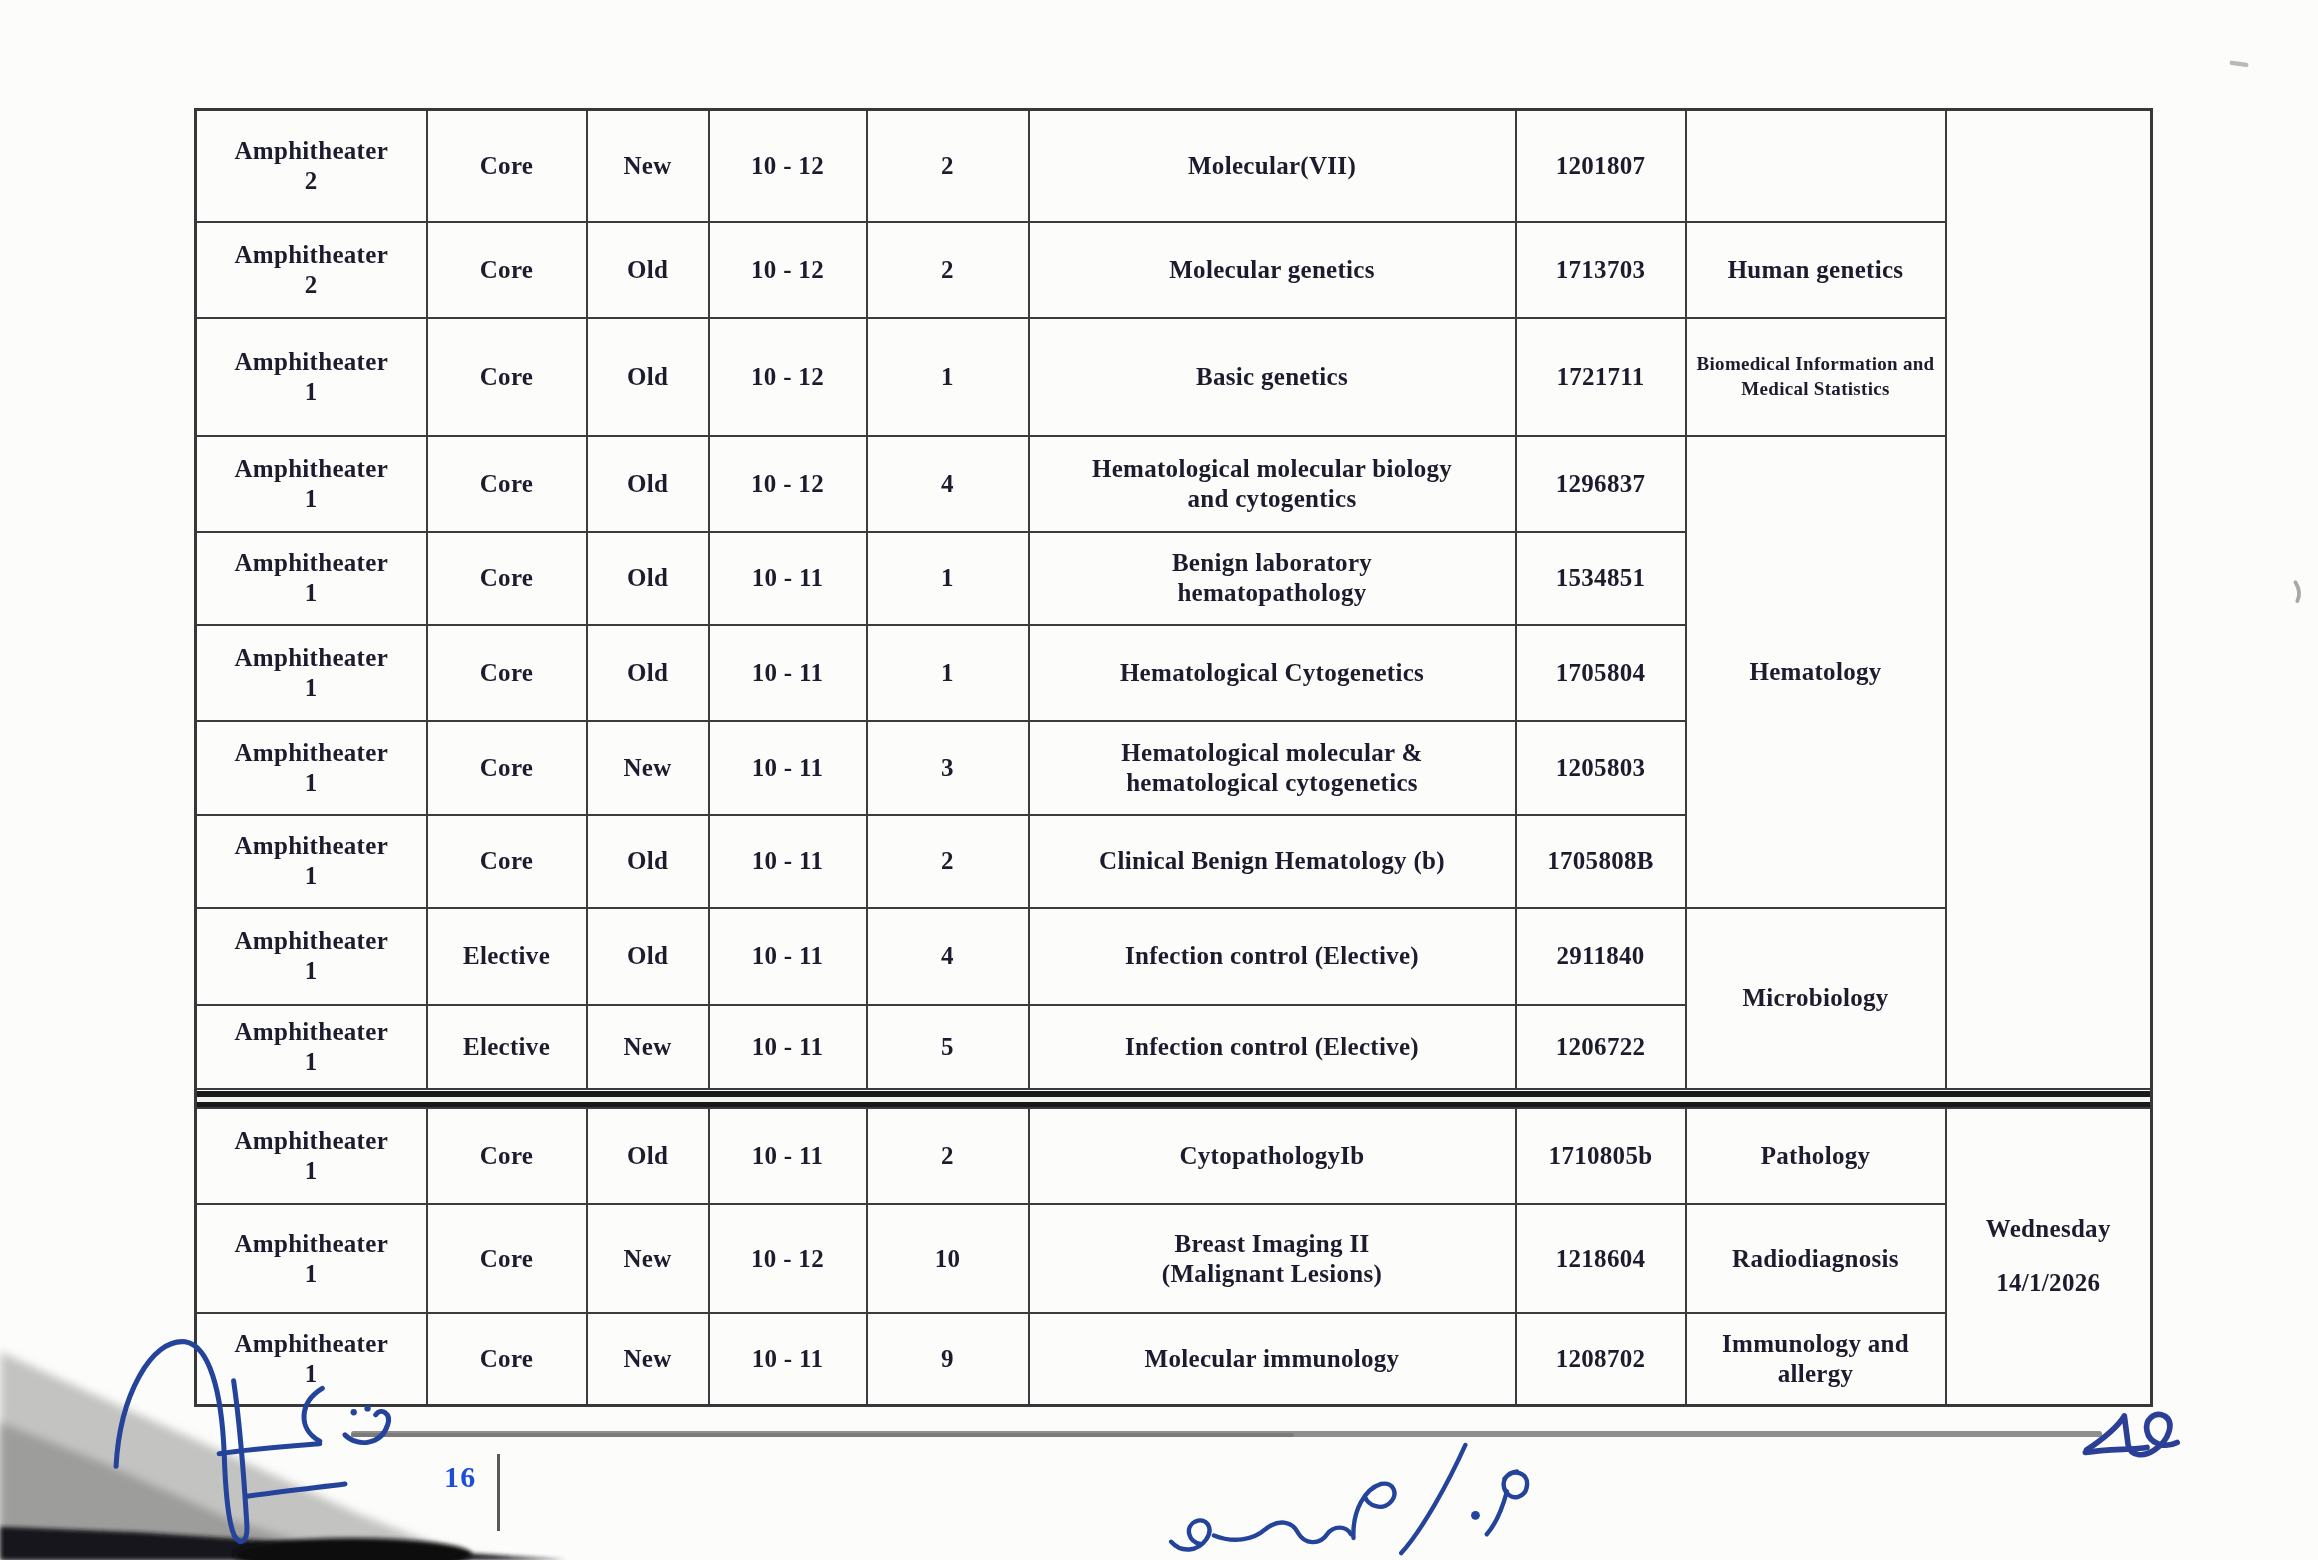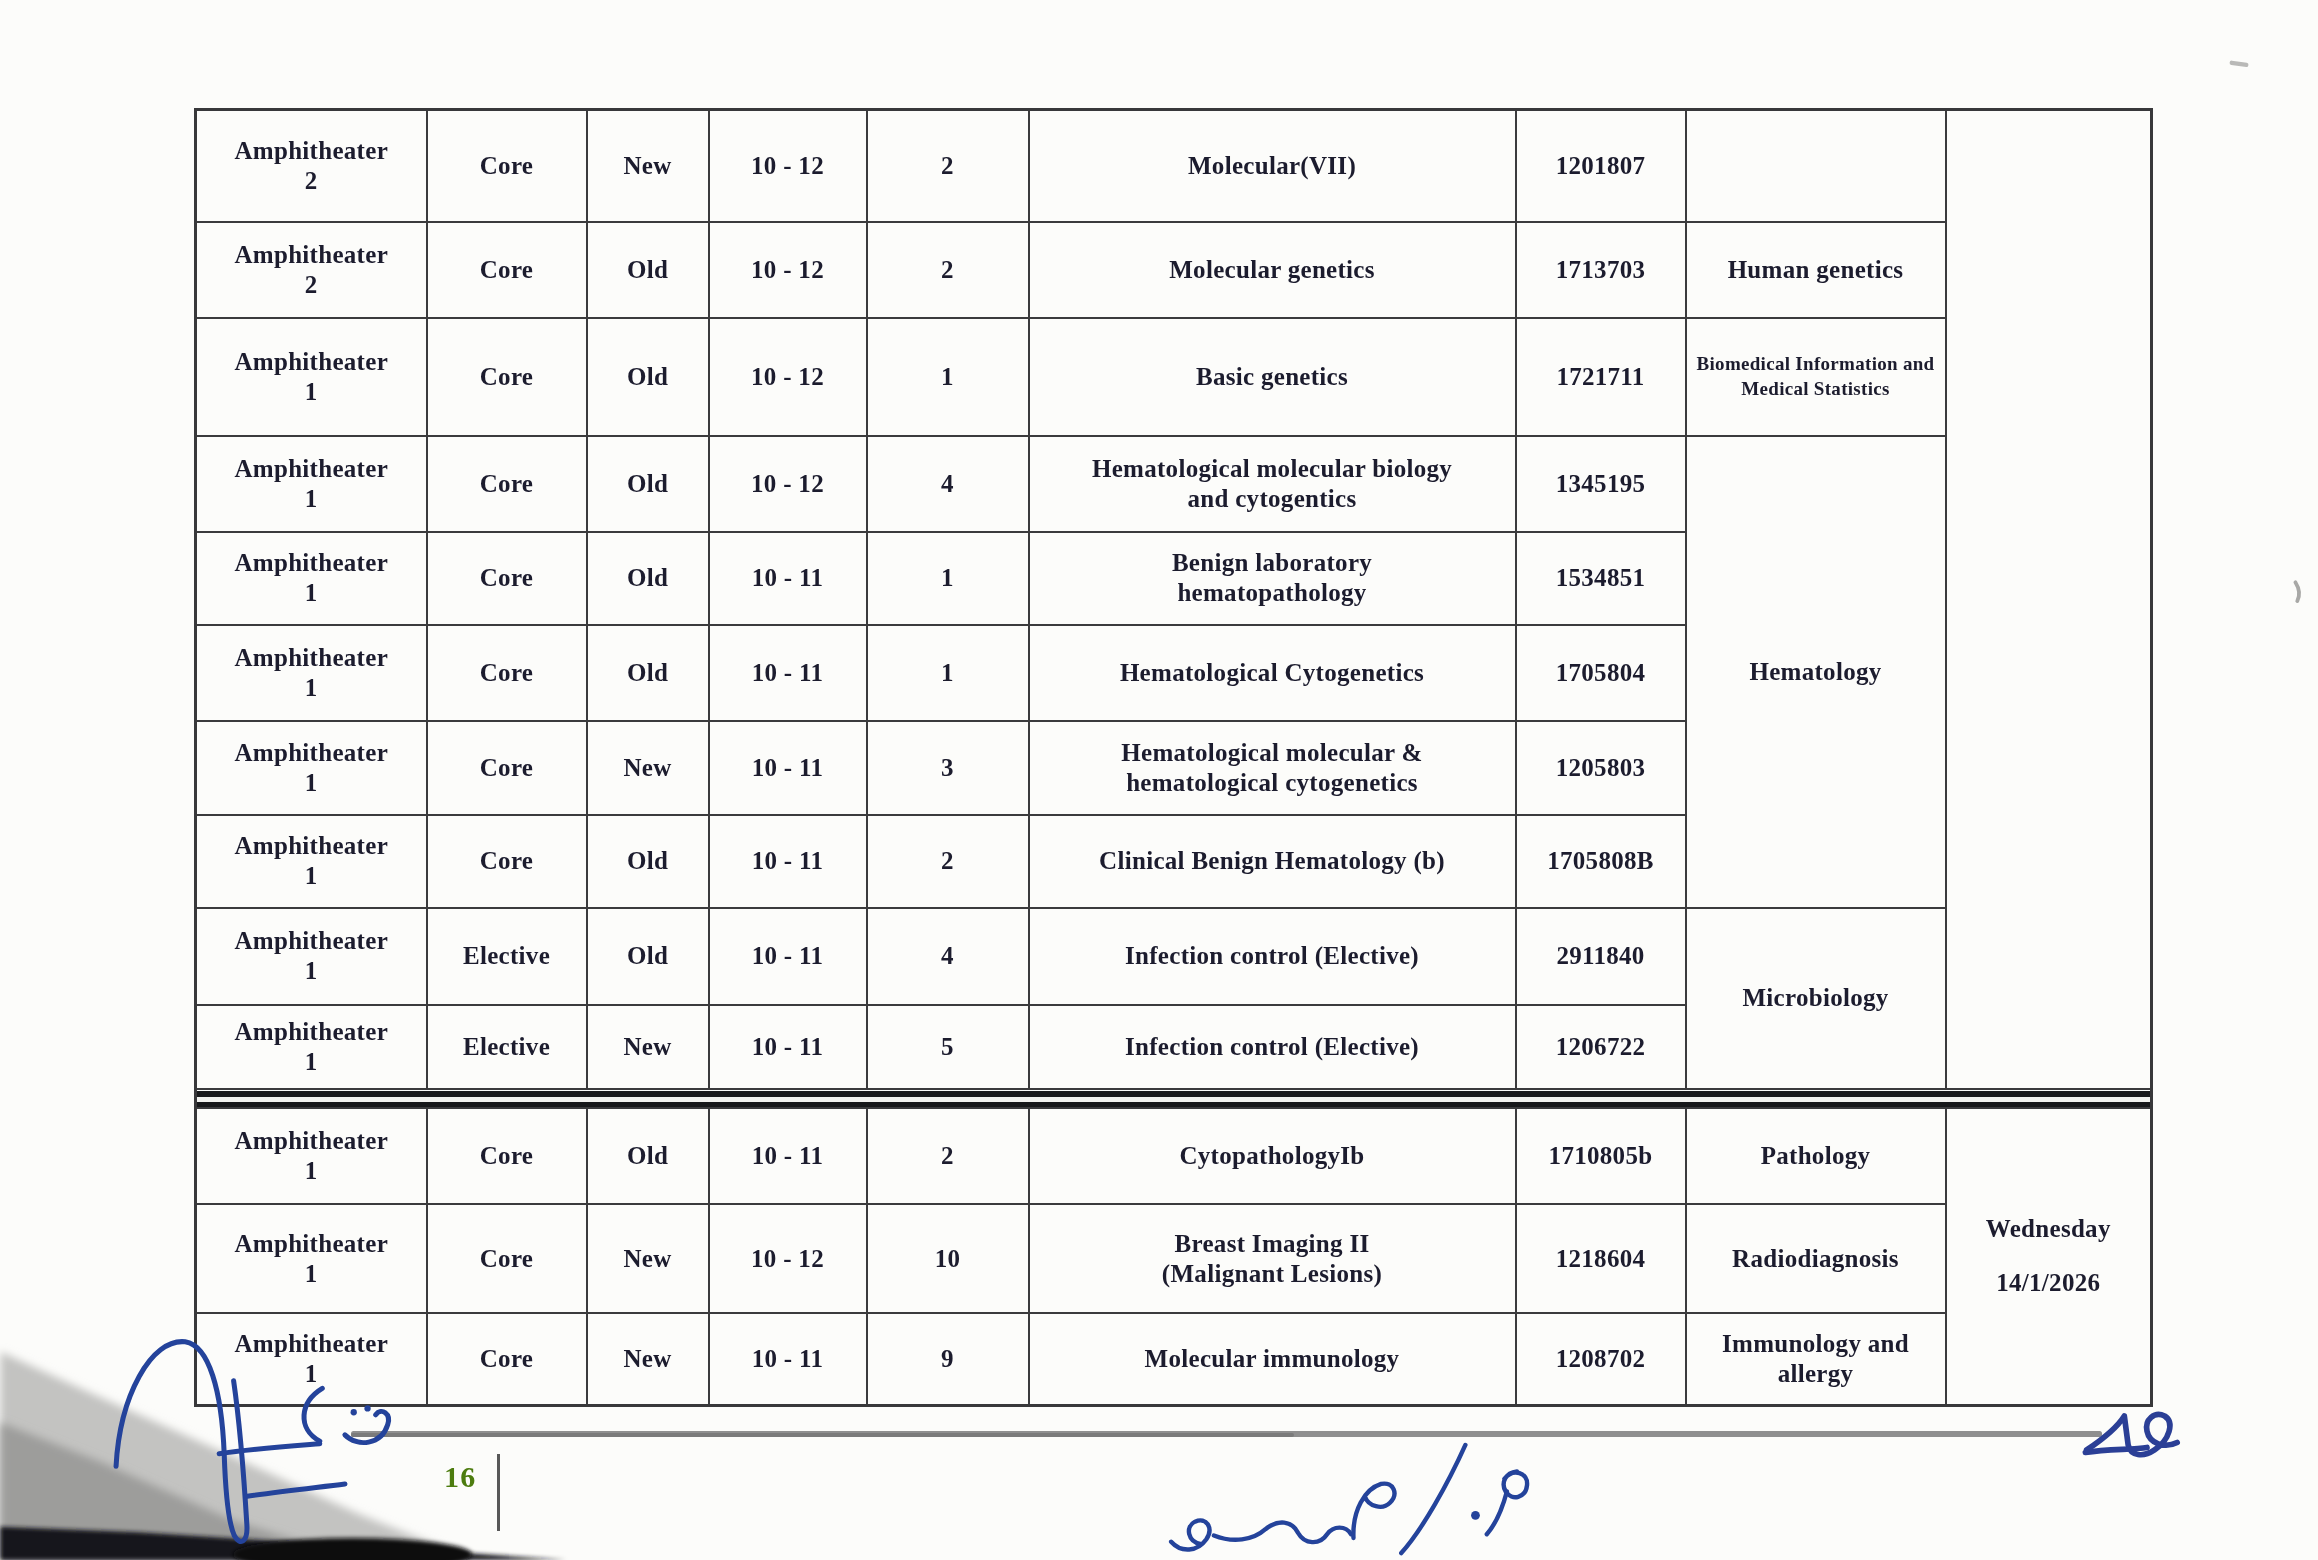--- a/index.html
+++ b/index.html
@@ -36,21 +36,21 @@
     background:linear-gradient(to bottom,
       #fcfcfa 0 1.3px,
       #191a1c 1.3px 7.5px,
       #f3f3f0 7.5px 12px,
       #17181a 12px 18px,
       #fcfcfa 18px 19.5px);
   }
   .room-line{display:block;}
   .page-number{
     position:absolute;left:444px;top:1460px;
-    font-size:30px;font-weight:700;color:#4d7c0f;
+    font-size:30px;font-weight:700;color:#1d4ed8;
     letter-spacing:1.3px;
   }
   .page-number-tick{
     position:absolute;left:497px;top:1454px;
     width:3.1px;height:77px;background:#585858;
   }
   .rule-line{
     position:absolute;left:351px;top:1431px;
     width:1751px;height:5.7px;background:#8f8f8f;border-radius:2.5px;
   }
@@ -134,21 +134,21 @@
             <span class="room-line">1</span>
           </td>
       <td>Core</td>
       <td>Old</td>
       <td>10 - 12</td>
       <td>4</td>
       <td class="c-course">
             <div>Hematological molecular biology</div>
             <div>and cytogentics</div>
           </td>
-      <td>1345195</td>
+      <td>1296837</td>
       <td class="c-dept" rowspan="5">Hematology</td>
     </tr>
 
     <tr style="height:93px">
       <td class="c-room">
             <span class="room-line">Amphitheater</span>
             <span class="room-line">1</span>
           </td>
       <td>Core</td>
       <td>Old</td>

